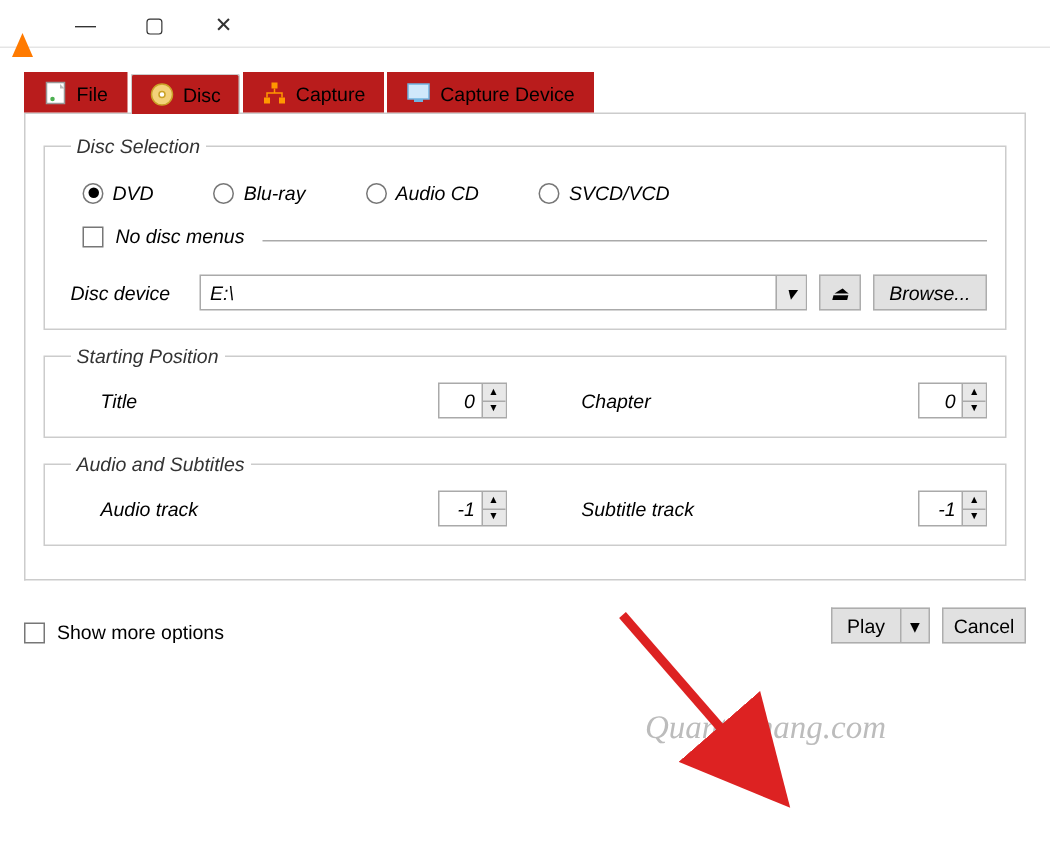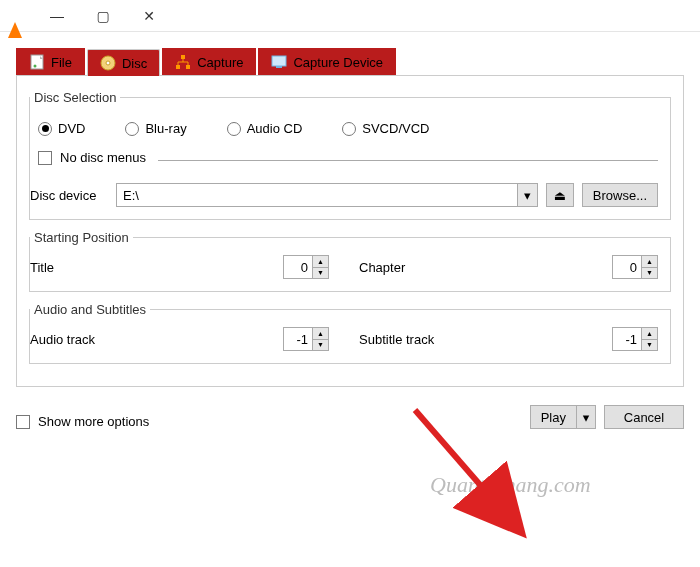--- a/index.html
+++ b/index.html
@@ -55,21 +55,22 @@
     border-top-left-radius: 2px;
     border-top-right-radius: 2px;
     top: 1px;
     background: #b91c1c;
   }
   .tab-icon { width: 16px; height: 16px; display:inline-flex; align-items:center; justify-content:center;}
   .panel { border: 1px solid #ccc; border-top: none; padding: 14px 12px 12px 12px; }
   fieldset.group {
     border: 1px solid #ccc;
     margin: 0 0 10px 0;
-    padding: 10px 12px 12px 0;
+    padding: 10px 12px 12px 17px;
+    font-style: italic;
   }
   fieldset.group legend { padding: 0 4px; color: #333; }
   .radio-row { display: flex; gap: 40px; margin: 6px 0 14px 8px; align-items:center; flex-wrap: wrap;}
   .radio-item { display: flex; align-items: center; gap: 6px; }
   .radio-circle {
     width: 14px; height: 14px; border: 1px solid #777; border-radius: 50%; background:#fff; display:inline-flex; align-items:center; justify-content:center;
   }
   .radio-circle.checked::after {
     content:""; width:7px; height:7px; background:#000; border-radius:50%;
   }
@@ -83,21 +84,21 @@
     flex:1; height:24px; border:1px solid #aaa; background:#fff; display:flex; align-items:center;
   }
   .combo .val { flex:1; padding:0 6px; }
   .combo .arrow { width:20px; border-left:1px solid #aaa; display:flex; align-items:center; justify-content:center; height:100%; background:#e8e8e8;}
   .btn {
     height:24px; border:1px solid #adadad; background:#e1e1e1; padding:0 10px; display:inline-flex; align-items:center; justify-content:center;
   }
   .eject-btn { width:28px; padding:0; }
   .row-two { display:flex; gap:30px; }
   .ctrl-pair { display:flex; align-items:center; gap:8px; flex:1;}
-  .ctrl-pair .lbl { flex:1; }
+  .ctrl-pair .lbl { flex:1;margin-left:20px; }
   .spinner {
     display:flex; height:24px; border:1px solid #aaa; background:#fff;
   }
   .spinner .val { width:28px; text-align:right; padding:0 4px; display:flex; align-items:center; justify-content:flex-end;}
   .spinner .arrows { width:16px; border-left:1px solid #aaa; display:flex; flex-direction:column;}
   .spinner .arrows .up,.spinner .arrows .down{flex:1; display:flex; align-items:center; justify-content:center; font-size:7px; background:#e8e8e8; border-bottom:1px solid #aaa;}
   .spinner .arrows .down{border-bottom:none;}
   .footer { display:flex; align-items:flex-end; padding: 10px 16px 10px 16px; }
   .footer .left { flex:1; display:flex; align-items:center; gap:8px;}
   .footer .right { display:flex; gap:8px; }
@@ -280,21 +281,21 @@
   </div>
   <div class="right">
     <div class="play-btn">
       <div class="btn main">
         <span>Play</span>
       </div>
       <div class="btn drop">
         <span>▾</span>
       </div>
     </div>
-    <div class="btn" style="width:80px">
+    <div class="btn" style="width:56px">
       <span>Cancel</span>
     </div>
   </div>
 </div>
 
 <div class="watermark">Quantrimang.com</div>
 
 <svg class="arrow-annot" width="140" height="150">
   <defs>
     <marker id="ah" markerWidth="12" markerHeight="12" refX="9" refY="6" orient="auto">

